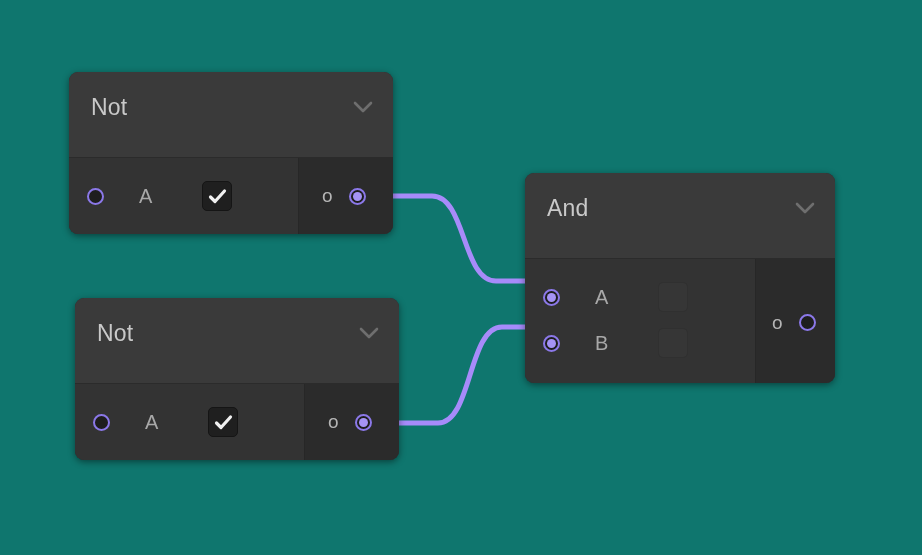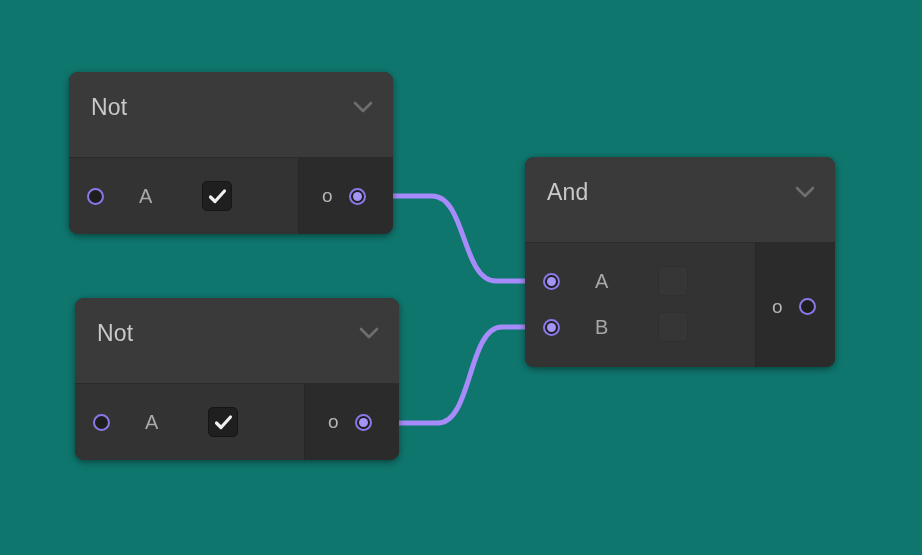--- a/index.html
+++ b/index.html
@@ -150,21 +150,21 @@
     position: absolute;
     color: #b5b5b5;
     font-size: 19px;
     line-height: 19px;
     user-select: none;
   }
 
   
   #node-not-1 { left: 69px;  top: 72px;  width: 324px; }
   #node-not-2 { left: 75px;  top: 298px; width: 324px; }
-  #node-and   { left: 525px; top: 157px; width: 310px; }
+  #node-and   { left: 525px; top: 173px; width: 310px; }
 
   #node-not-1 .node-body, #node-not-2 .node-body { height: 76px; }
   #node-and   .node-body { height: 124px; }
 
   #node-not-1 .outputs-col, #node-not-2 .outputs-col { width: 94px; }
   #node-and   .outputs-col { width: 79px; }
 </style>
 </head>
 <body>
 

